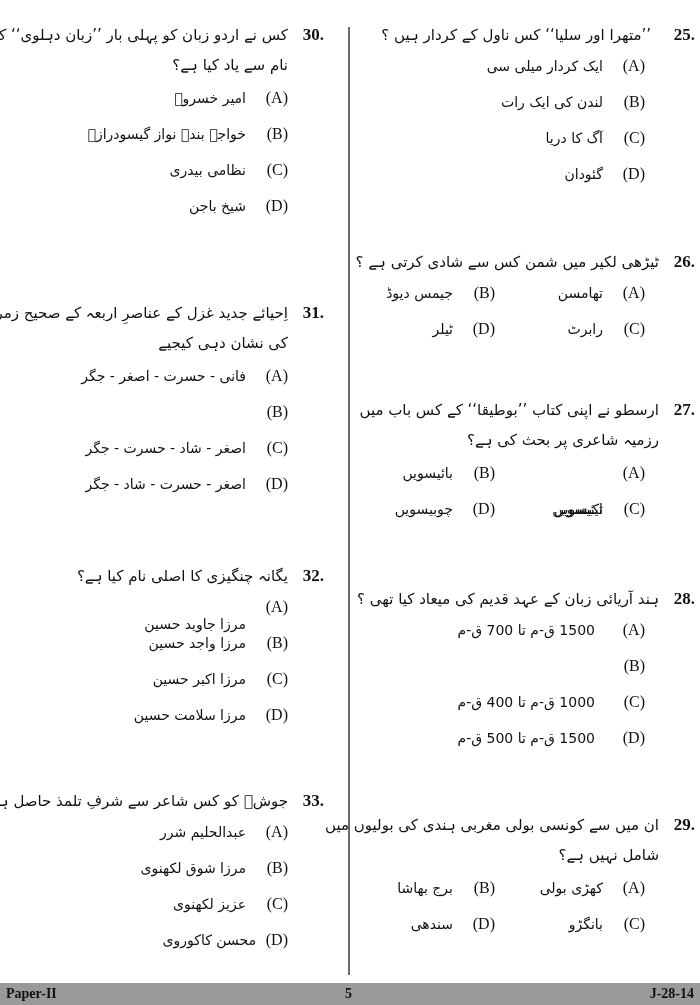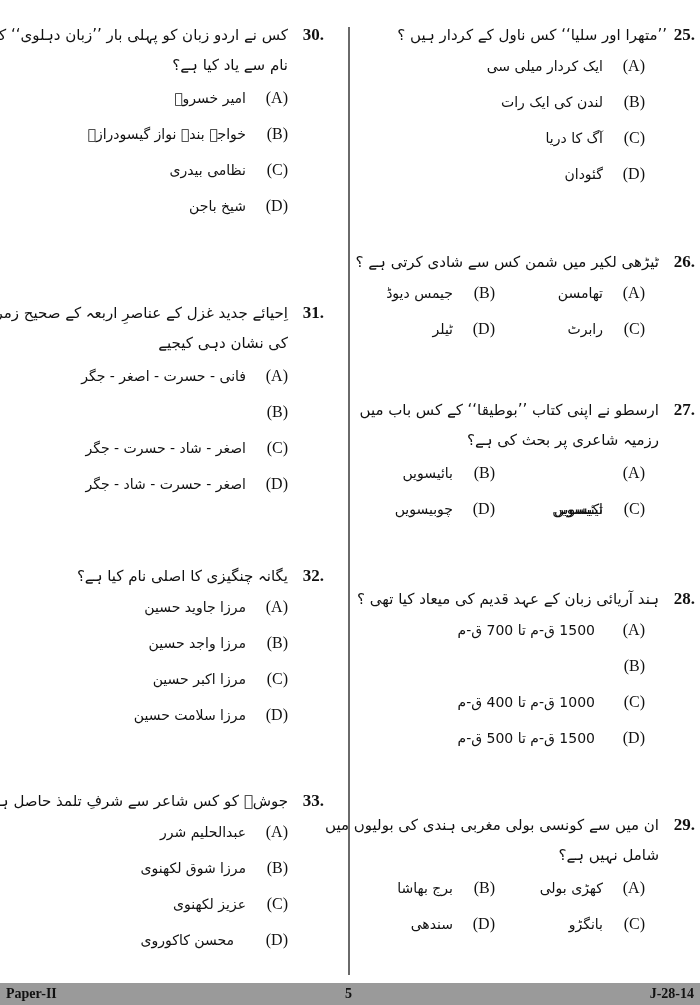--- a/index.html
+++ b/index.html
@@ -53,21 +53,21 @@
   .footer .right { position: absolute; right: 6px; }
 </style>
 </head>
 <body>
 
 <div class="divider"></div>
 
 <div class="question" style="left:355px; top:22px; width:340px;">
   <div class="q-head">
     <span class="q-num">25.</span>
-    <span class="q-text" style="right:28px;">’’متھرا اور سلیا‘‘ کس ناول کے کردار ہیں ؟</span>
+    <span class="q-text" style="right:44px;">’’متھرا اور سلیا‘‘ کس ناول کے کردار ہیں ؟</span>
   </div>
   <div class="opt">
       <span class="opt-letter" style="right:50px;">(A)</span>
       <span class="opt-text" style="right:92px;">ایک کردار میلی سی</span>
     </div>
   <div class="opt">
       <span class="opt-letter" style="right:50px;">(B)</span>
       <span class="opt-text" style="right:92px;">لندن کی ایک رات</span>
     </div>
   <div class="opt">
@@ -208,21 +208,21 @@
     </div>
 </div>
 
 <div class="question" style="left:8px; top:563px; width:316px;">
   <div class="q-head">
     <span class="q-num">32.</span>
     <span class="q-text" style="right:36px;">یگانہ چنگیزی کا اصلی نام کیا ہے؟</span>
   </div>
   <div class="opt">
       <span class="opt-letter" style="right:36px;">(A)</span>
-      <span class="opt-text" style="right:78px;">مرزا جاوید حسین</span>
+      <span class="opt-text" style="right:78px;margin-top:17px;">مرزا جاوید حسین</span>
     </div>
   <div class="opt">
       <span class="opt-letter" style="right:36px;">(B)</span>
       <span class="opt-text" style="right:78px;">مرزا واجد حسین</span>
     </div>
   <div class="opt">
       <span class="opt-letter" style="right:36px;">(C)</span>
       <span class="opt-text" style="right:78px;">مرزا اکبر حسین</span>
     </div>
   <div class="opt">
@@ -243,21 +243,21 @@
   <div class="opt">
       <span class="opt-letter" style="right:36px;">(B)</span>
       <span class="opt-text" style="right:78px;">مرزا شوق لکھنوی</span>
     </div>
   <div class="opt">
       <span class="opt-letter" style="right:36px;">(C)</span>
       <span class="opt-text" style="right:78px;">عزیز لکھنوی</span>
     </div>
   <div class="opt">
       <span class="opt-letter" style="right:36px;">(D)</span>
-      <span class="opt-text" style="right:90px;">محسن کاکوروی</span>
+      <span class="opt-text" style="right:68px;">محسن کاکوروی</span>
     </div>
 </div>
 
 <div class="footer">
   <span class="left">Paper-II</span>
   <span class="center">5</span>
   <span class="right">J-28-14</span>
 </div>
 
 </body></html>

